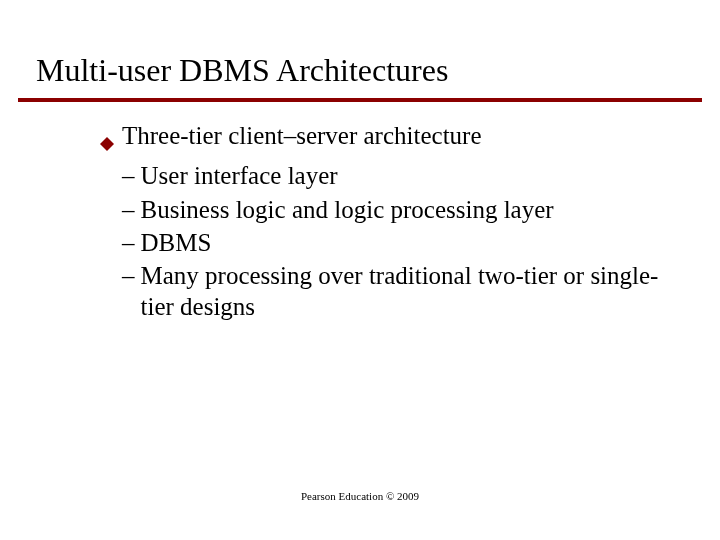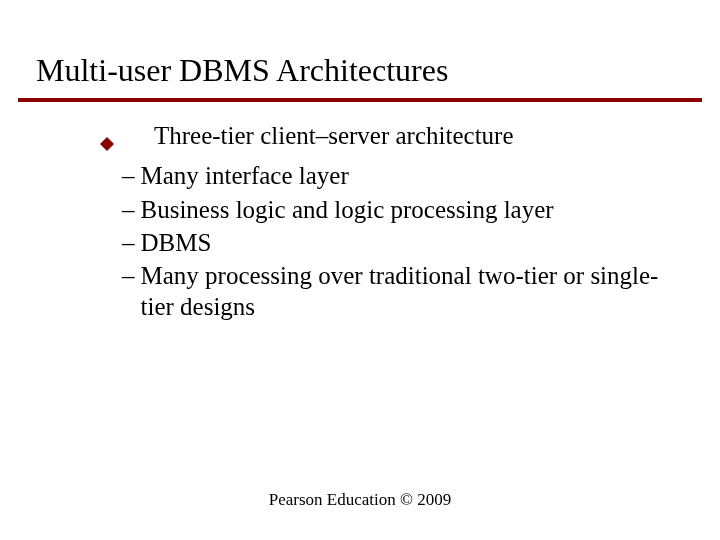--- a/index.html
+++ b/index.html
@@ -37,21 +37,20 @@
     position: absolute;
     left: 100px;
     top: 120px;
     width: 580px;
     font-size: 25px;
     line-height: 1.25;
   }
   .bullet-row {
     display: flex;
     align-items: flex-start;
-    gap: 32px;
   }
   .bullet-icon {
     flex: 0 0 auto;
     margin-right: 8px;
     margin-top: 7px;
   }
   .bullet-text {
     flex: 1 1 auto;
   }
   .sub-list {
@@ -69,21 +68,21 @@
   }
   .sub-text {
     flex: 1 1 auto;
   }
   .footer {
     position: absolute;
     left: 0;
     width: 720px;
     top: 490px;
     text-align: center;
-    font-size: 17px;
+    font-size: 11px;
     color: #000;
   }
 </style>
 </head>
 <body>
 
 <div class="slide">
 
   <div class="title">Multi-user DBMS Architectures</div>
 
@@ -96,21 +95,21 @@
         <svg width="14" height="14" viewBox="0 0 14 14">
           <polygon points="7,0 14,7 7,14 0,7" fill="#8b0000"></polygon>
         </svg>
       </span>
       <span class="bullet-text">Three-tier client–server architecture</span>
     </div>
 
     <div class="sub-list">
       <div class="sub-item">
         <span class="dash">–</span>
-        <span class="sub-text">Many interface layer</span>
+        <span class="sub-text">User interface layer</span>
       </div>
       <div class="sub-item">
         <span class="dash">–</span>
         <span class="sub-text">Business logic and logic processing layer</span>
       </div>
       <div class="sub-item">
         <span class="dash">–</span>
         <span class="sub-text">DBMS</span>
       </div>
       <div class="sub-item">

